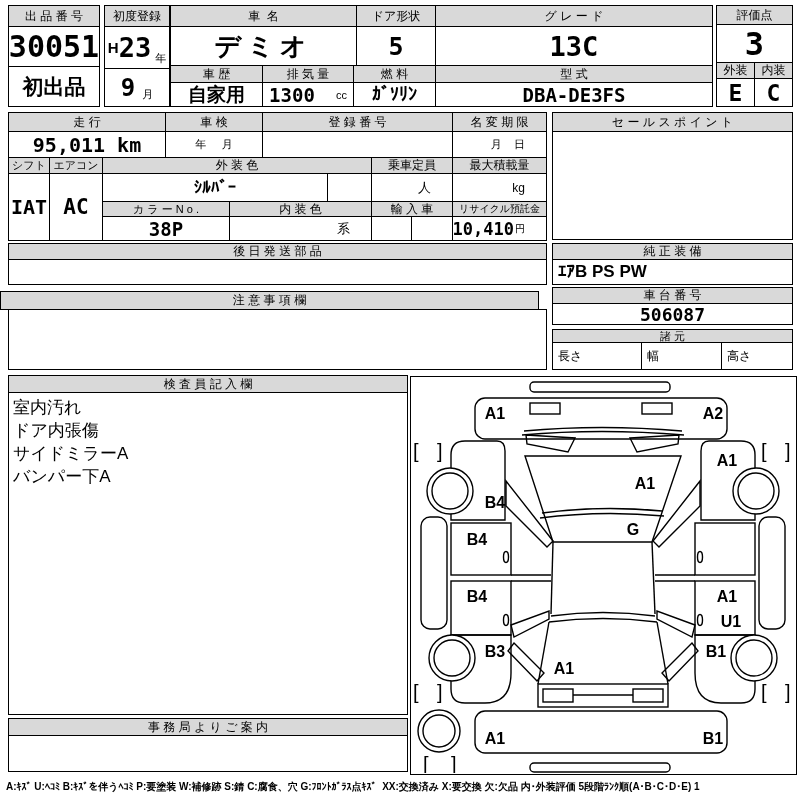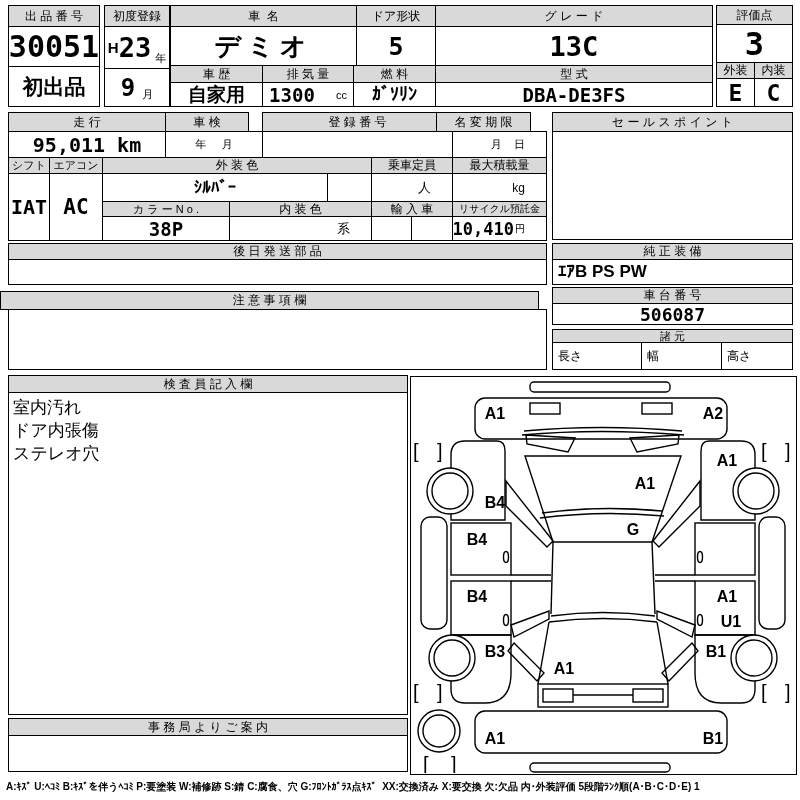--- a/index.html
+++ b/index.html
@@ -61,27 +61,27 @@
 <div class="cell val mono" style="left:435px;top:82px;width:278px;height:25px;font-size:19px">DBA-DE3FS</div>
 
 <div class="cell hdr" style="left:716px;top:62px;width:39px;height:17px">外装</div>
 <div class="cell hdr" style="left:754px;top:62px;width:39px;height:17px">内装</div>
 <div class="cell val mono" style="left:716px;top:78px;width:39px;height:29px;font-size:23px">E</div>
 <div class="cell val mono" style="left:754px;top:78px;width:39px;height:29px;font-size:23px">C</div>
 
 <div class="cell hdr" style="left:8px;top:112px;width:158px;height:20px">走 行</div>
 <div class="cell val mono" style="left:8px;top:131px;width:158px;height:27px;font-size:20px">95,011 km</div>
 
-<div class="cell hdr" style="left:165px;top:112px;width:84px;height:20px">車 検</div>
+<div class="cell hdr" style="left:165px;top:112px;width:98px;height:20px">車 検</div>
 <div class="cell val" style="left:165px;top:131px;width:98px;height:27px;font-size:11px">年     月</div>
 
 <div class="cell hdr" style="left:262px;top:112px;width:191px;height:20px">登 録 番 号</div>
 <div class="cell val" style="left:262px;top:131px;width:191px;height:27px"></div>
 
-<div class="cell hdr" style="left:436px;top:112px;width:95px;height:20px">名 変 期 限</div>
+<div class="cell hdr" style="left:452px;top:112px;width:95px;height:20px">名 変 期 限</div>
 <div class="cell val right" style="left:452px;top:131px;width:95px;height:27px;font-size:11px">月    日</div>
 
 <div class="cell hdr" style="left:8px;top:157px;width:42px;height:17px;font-size:11px">シフト</div>
 <div class="cell val mono" style="left:8px;top:173px;width:42px;height:68px;font-size:20px">IAT</div>
 
 <div class="cell hdr" style="left:49px;top:157px;width:54px;height:17px;font-size:11px">エアコン</div>
 <div class="cell val mono" style="left:49px;top:173px;width:54px;height:68px;font-size:21px">AC</div>
 
 <div class="cell hdr" style="left:102px;top:157px;width:270px;height:17px">外 装 色</div>
 <div class="cell val b" style="left:102px;top:173px;width:226px;height:29px;font-size:17px">ｼﾙﾊﾞｰ</div>
@@ -125,21 +125,22 @@
 
 <div class="cell hdr" style="left:552px;top:329px;width:241px;height:14px;font-size:11px">諸 元</div>
 <div class="cell val left" style="left:552px;top:342px;width:90px;height:28px;font-size:12px">長さ</div>
 <div class="cell val left" style="left:641px;top:342px;width:81px;height:28px;font-size:12px">幅</div>
 <div class="cell val left" style="left:721px;top:342px;width:72px;height:28px;font-size:12px">高さ</div>
 
 <div class="cell hdr" style="left:8px;top:375px;width:400px;height:18px">検 査 員 記 入 欄</div>
 <div class="cell inspector-list" style="left:8px;top:392px;width:400px;height:323px">
   <div>室内汚れ</div>
   <div>ドア内張傷</div>
-  <div>ステレオ穴</div>
+  <div>サイドミラーA</div>
+  <div>バンパー下A</div>
 </div>
 
 <div class="cell hdr" style="left:8px;top:718px;width:400px;height:18px">事 務 局 よ り ご 案 内</div>
 <div class="cell val left" style="left:8px;top:735px;width:400px;height:37px"></div>
 
 <div class="cell" style="left:410px;top:376px;width:387px;height:399px">
 <svg width="384" height="396" viewBox="0 0 384 396">
   <g fill="none" stroke="#000" stroke-width="1.4">
 
     <rect x="119" y="5" width="140" height="10" rx="4"></rect>

